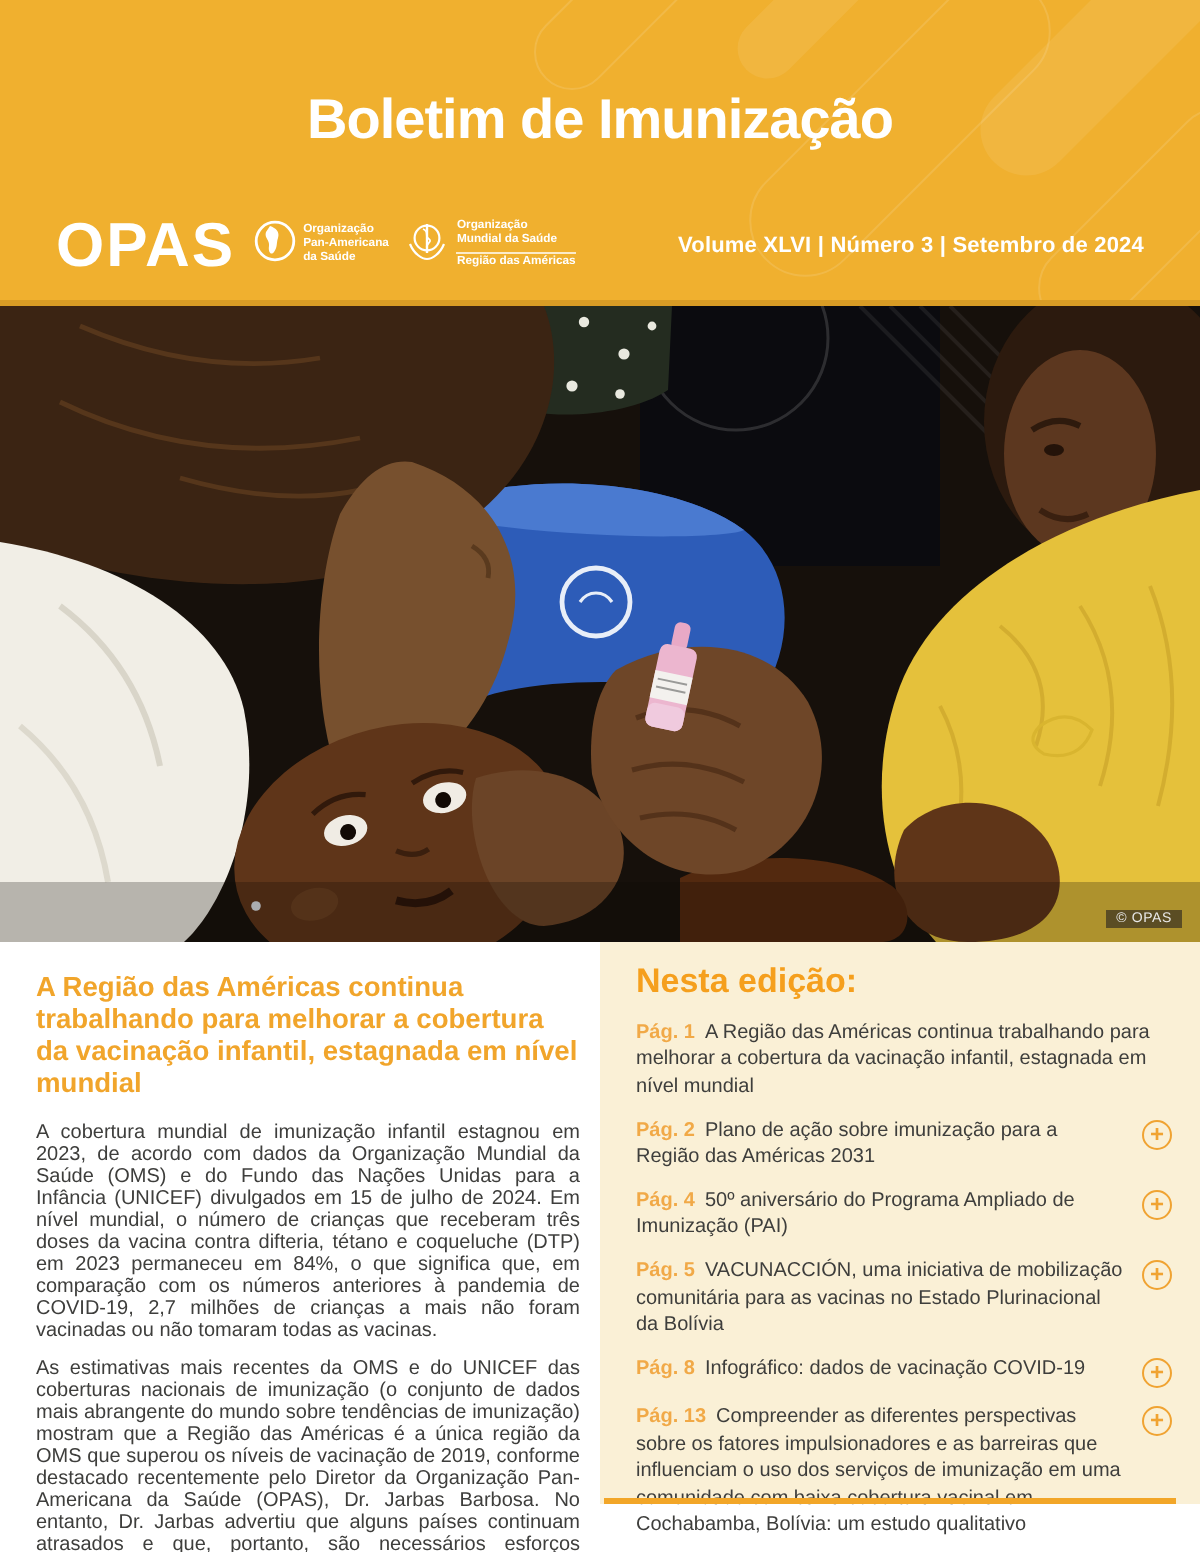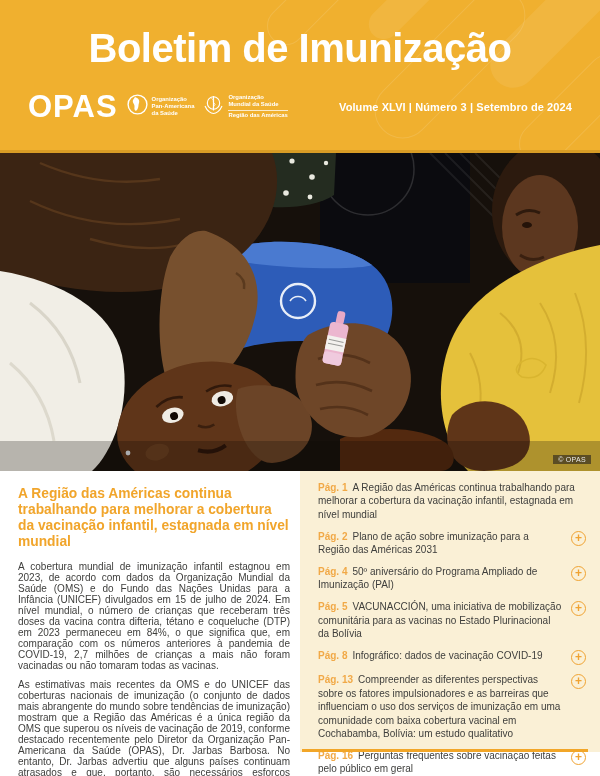--- a/index.html
+++ b/index.html
@@ -16,25 +16,25 @@
   }
   .pill { position:absolute; border-radius:999px; transform:rotate(-45deg); }
   .pill.fill { background:rgba(255,255,255,0.08); }
   .pill.line { border:1.5px solid rgba(255,255,255,0.12); }
   .p1 { width:150px; height:46px; right:-25px; top:5px; }
   .p2 { width:190px; height:56px; right:55px; top:35px; }
   .p3 { width:140px; height:44px; right:-45px; top:88px; }
   .p4 { width:120px; height:38px; left:255px; top:-22px; }
   .p5 { width:90px; height:30px; right:150px; top:-12px; }
   .mast-title {
-    padding-top:26px; text-align:center; color:#ffffff; font-size:40px;
+    padding-top:44px; text-align:center; color:#ffffff; font-size:28px;
     font-weight:bold; letter-spacing:-0.5px; position:relative;
   }
   .mast-bottom {
-    position:absolute; left:28px; right:28px; bottom:28px;
+    position:absolute; left:28px; right:28px; bottom:12px;
     display:flex; justify-content:space-between; align-items:center;
   }
   .lockup { display:flex; align-items:center; gap:9px; }
   .brand { color:#fff; font-size:31px; font-weight:bold; letter-spacing:1px; line-height:1; }
   .orgunit { display:flex; align-items:center; gap:4px; }
   .org-text { color:#fff; font-size:5.9px; font-weight:bold; line-height:1.2; }
   .org-text .rule-sm { border-top:1px solid rgba(255,255,255,0.75); margin:2px 0 1.5px; }
   .issue { color:#fff; font-size:11px; font-weight:bold; letter-spacing:0.1px; }
 
   
@@ -232,20 +232,21 @@
   <main class="content">
 
     <article class="lead">
       <h2>A Região das Américas continua trabalhando para melhorar a cobertura da vacinação infantil, estagnada em nível mundial</h2>
       <p>A cobertura mundial de imunização infantil estagnou em 2023, de acordo com dados da Organização Mundial da Saúde (OMS) e do Fundo das Nações Unidas para a Infância (UNICEF) divulgados em 15 de julho de 2024. Em nível mundial, o número de crianças que receberam três doses da vacina contra difteria, tétano e coqueluche (DTP) em 2023 permaneceu em 84%, o que significa que, em comparação com os números anteriores à pandemia de COVID-19, 2,7 milhões de crianças a mais não foram vacinadas ou não tomaram todas as vacinas.</p>
       <p>As estimativas mais recentes da OMS e do UNICEF das coberturas nacionais de imunização (o conjunto de dados mais abrangente do mundo sobre tendências de imunização) mostram que a Região das Américas é a única região da OMS que superou os níveis de vacinação de 2019, conforme destacado recentemente pelo Diretor da Organização Pan-Americana da Saúde (OPAS), Dr. Jarbas Barbosa. No entanto, Dr. Jarbas advertiu que alguns países continuam atrasados e que, portanto, são necessários esforços contínuos para “voltar à cobertura de vacinação que historicamente nos posicionou no topo da classificação mundial”.</p>
 
     </article>
 
     <aside class="toc">
+      <h3>Nesta edição:</h3>
       <ul id="toc-list">
           <li>
             <span class="toc-text"><b class="pg">Pág. 1</b><span>A Região das Américas continua trabalhando para melhorar a cobertura da vacinação infantil, estagnada em nível mundial</span></span>
           </li>
           <li>
             <span class="toc-text"><b class="pg">Pág. 2</b><span>Plano de ação sobre imunização para a Região das Américas 2031</span></span>
             <span class="plus">+</span>
           </li>
           <li>
             <span class="toc-text"><b class="pg">Pág. 4</b><span>50º aniversário do Programa Ampliado de Imunização (PAI)</span></span>

